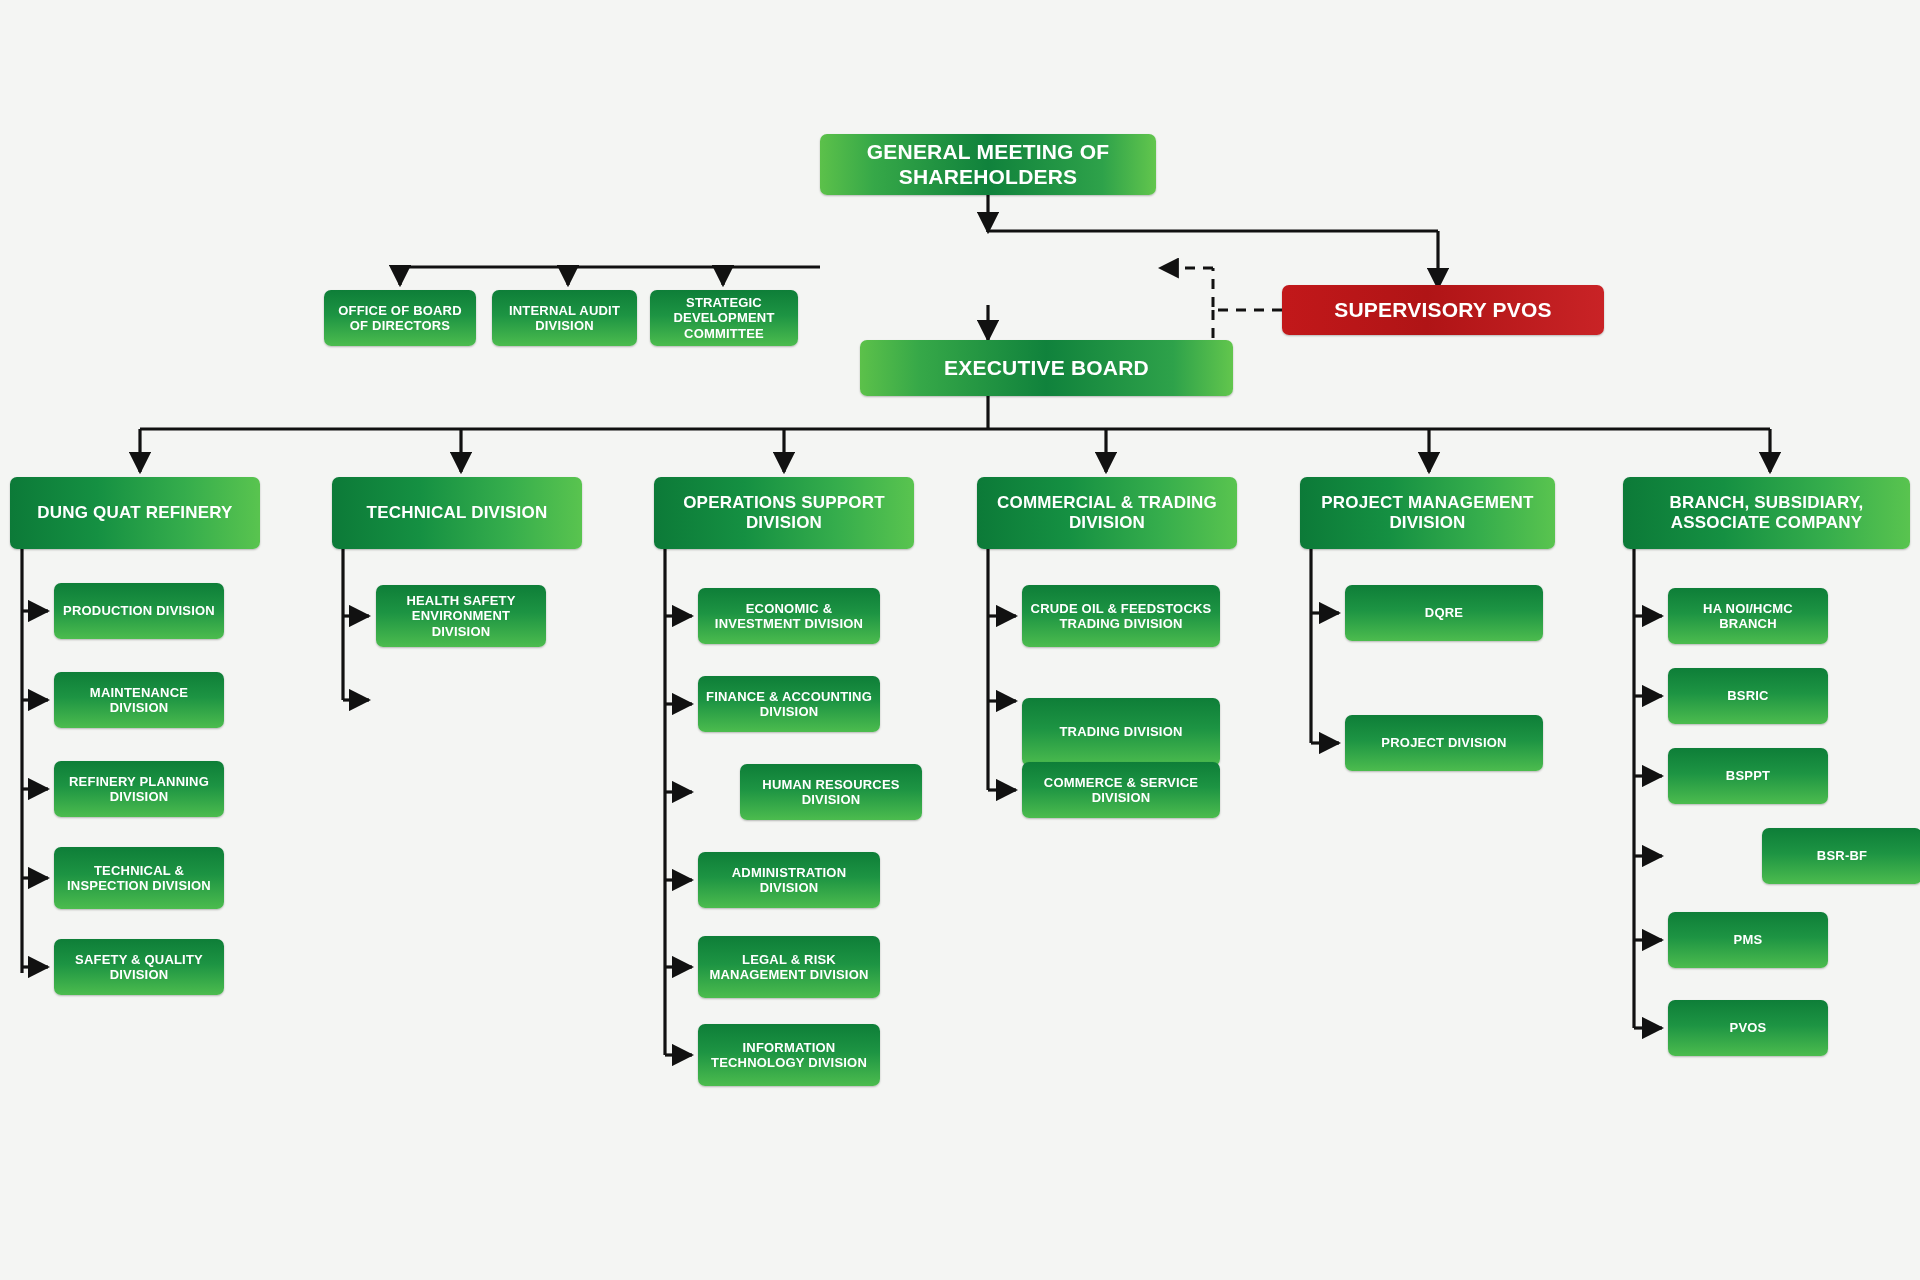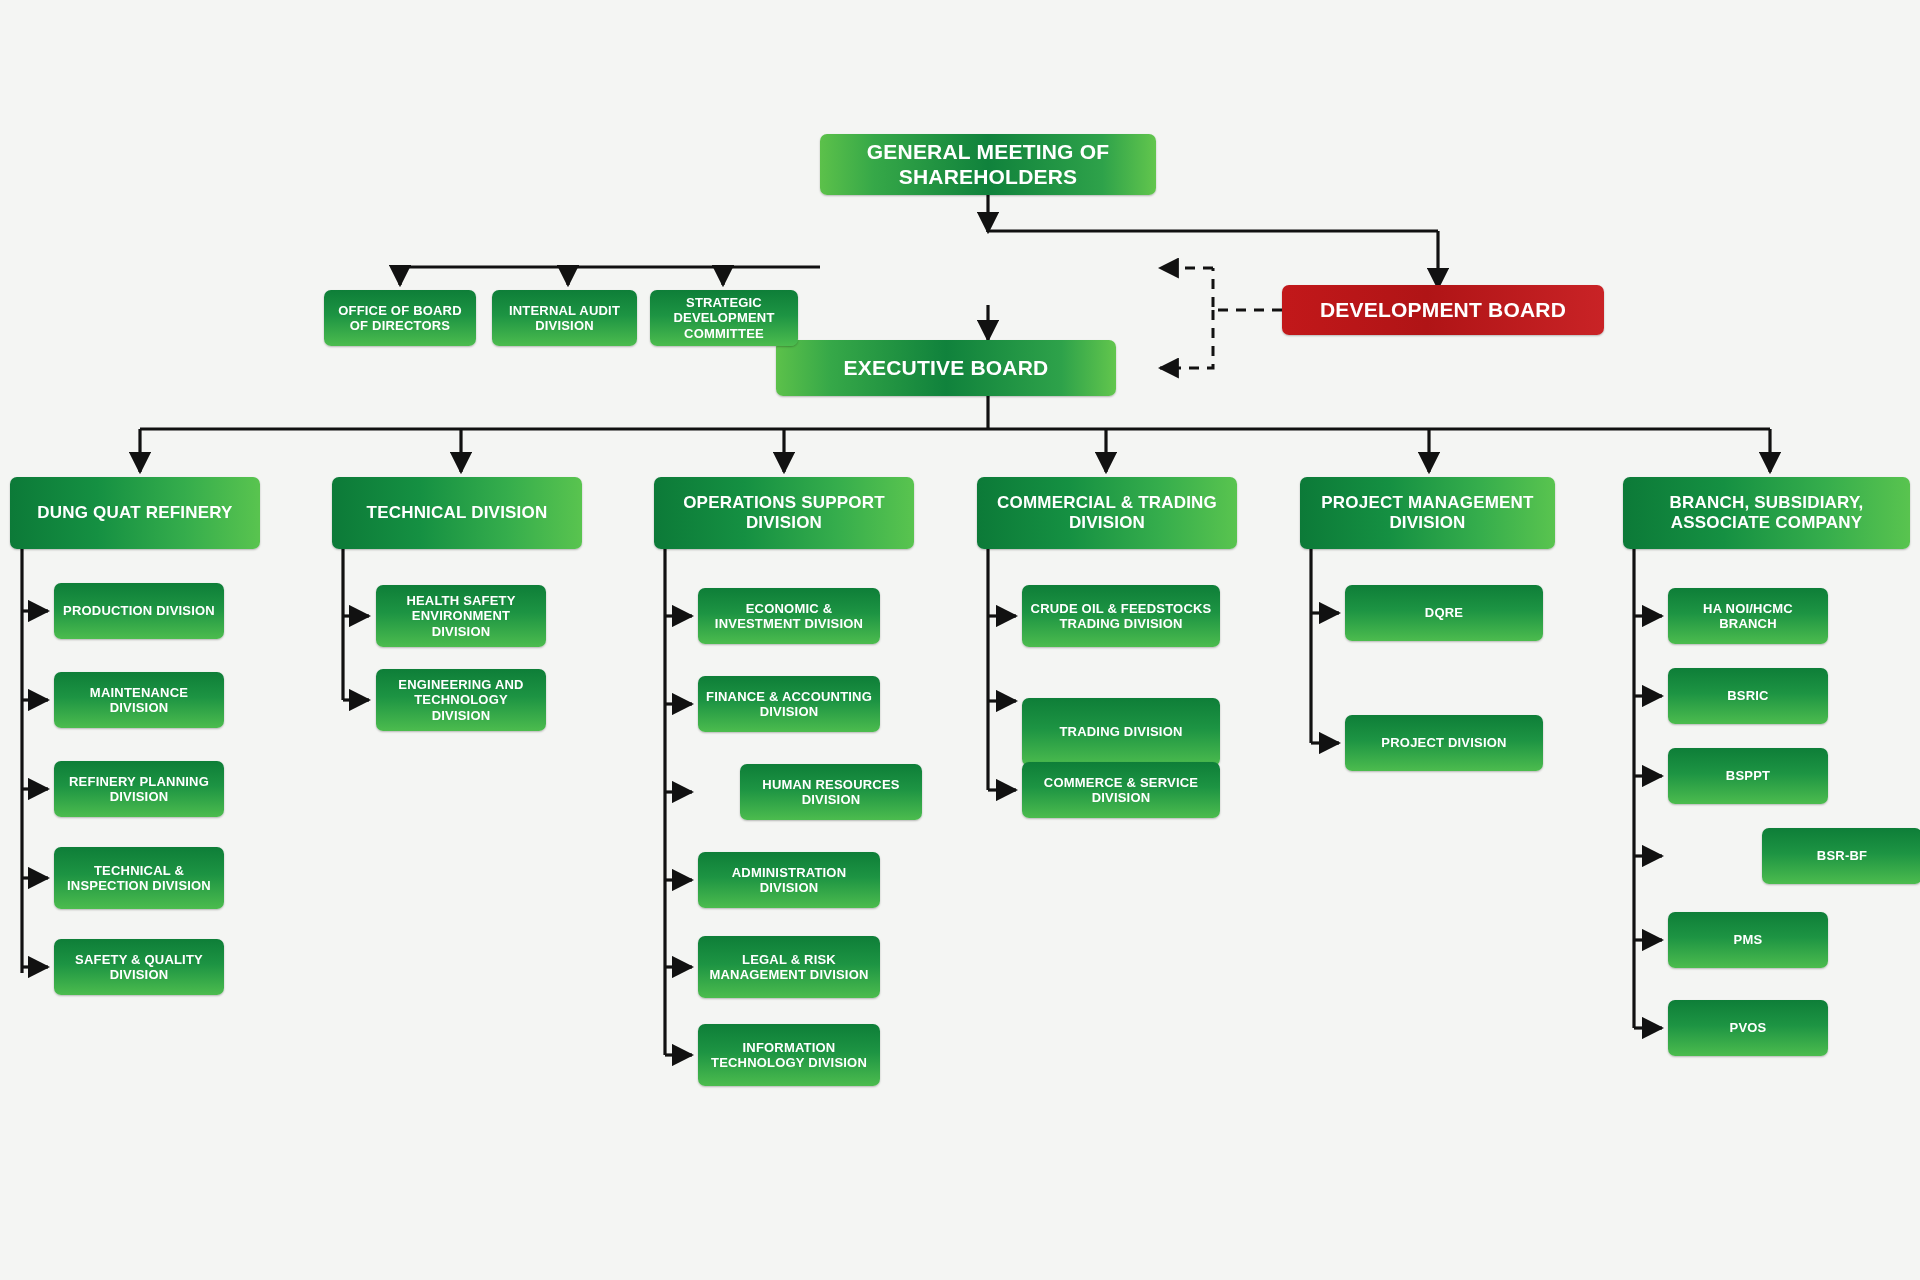--- a/index.html
+++ b/index.html
@@ -125,23 +125,23 @@
     <g stroke="#111111" stroke-width="3" fill="none" stroke-dasharray="10 8">
       <path d="M 1282 310 L 1213 310 L 1213 268"></path>
       <path d="M 1213 268 L 1160 268" marker-end="url(#arrowd)"></path>
       <path d="M 1213 310 L 1213 368 L 1160 368" marker-end="url(#arrowd)"></path>
     </g>
   </svg>
 
   <div class="node top" style="left:820px;top:134px;width:336px;height:61px;">GENERAL MEETING OF SHAREHOLDERS</div>
 
 
-  <div class="node top" style="left:776px;top:340px;width:340px;height:56px;">EXECUTIVE BOARD</div>
+  <div class="node top" style="left:860px;top:340px;width:373px;height:56px;">EXECUTIVE BOARD</div>
 
-  <div class="node supervisory" style="left:1282px;top:285px;width:322px;height:50px;">DEVELOPMENT BOARD</div>
+  <div class="node supervisory" style="left:1282px;top:285px;width:322px;height:50px;">SUPERVISORY PVOS</div>
 
   <div class="node leaf" style="left:324px;top:290px;width:152px;height:56px;">OFFICE OF BOARD OF DIRECTORS</div>
 
   <div class="node leaf" style="left:492px;top:290px;width:145px;height:56px;">INTERNAL AUDIT DIVISION</div>
 
   <div class="node leaf" style="left:650px;top:290px;width:148px;height:56px;">STRATEGIC DEVELOPMENT COMMITTEE</div>
 
   <div class="node division" style="left:10px;top:477px;width:250px;height:72px;">DUNG QUAT REFINERY</div>
 
   <div class="node division" style="left:332px;top:477px;width:250px;height:72px;">TECHNICAL DIVISION</div>
@@ -154,21 +154,20 @@
 
   <div class="node division" style="left:1623px;top:477px;width:287px;height:72px;">BRANCH, SUBSIDIARY, ASSOCIATE COMPANY</div>
 
   <div class="node leaf" style="left:54px;top:583px;width:170px;height:56px;">PRODUCTION DIVISION</div>
   <div class="node leaf" style="left:54px;top:672px;width:170px;height:56px;">MAINTENANCE DIVISION</div>
   <div class="node leaf" style="left:54px;top:761px;width:170px;height:56px;">REFINERY PLANNING DIVISION</div>
   <div class="node leaf" style="left:54px;top:847px;width:170px;height:62px;">TECHNICAL &amp; INSPECTION DIVISION</div>
   <div class="node leaf" style="left:54px;top:939px;width:170px;height:56px;">SAFETY &amp; QUALITY DIVISION</div>
 
   <div class="node leaf" style="left:376px;top:585px;width:170px;height:62px;">HEALTH SAFETY ENVIRONMENT DIVISION</div>
-  <div class="node leaf" style="left:376px;top:669px;width:170px;height:62px;">ENGINEERING AND TECHNOLOGY DIVISION</div>
 
   <div class="node leaf" style="left:698px;top:588px;width:182px;height:56px;">ECONOMIC &amp; INVESTMENT DIVISION</div>
   <div class="node leaf" style="left:698px;top:676px;width:182px;height:56px;">FINANCE &amp; ACCOUNTING DIVISION</div>
   <div class="node leaf" style="left:698px;top:764px;width:182px;height:56px;margin-left:42px;">HUMAN RESOURCES DIVISION</div>
   <div class="node leaf" style="left:698px;top:852px;width:182px;height:56px;">ADMINISTRATION DIVISION</div>
   <div class="node leaf" style="left:698px;top:936px;width:182px;height:62px;">LEGAL &amp; RISK MANAGEMENT DIVISION</div>
   <div class="node leaf" style="left:698px;top:1024px;width:182px;height:62px;">INFORMATION TECHNOLOGY DIVISION</div>
 
   <div class="node leaf" style="left:1022px;top:585px;width:198px;height:62px;">CRUDE OIL &amp; FEEDSTOCKS TRADING DIVISION</div>
   <div class="node leaf" style="left:1022px;top:698px;width:198px;height:68px;">TRADING DIVISION</div>

